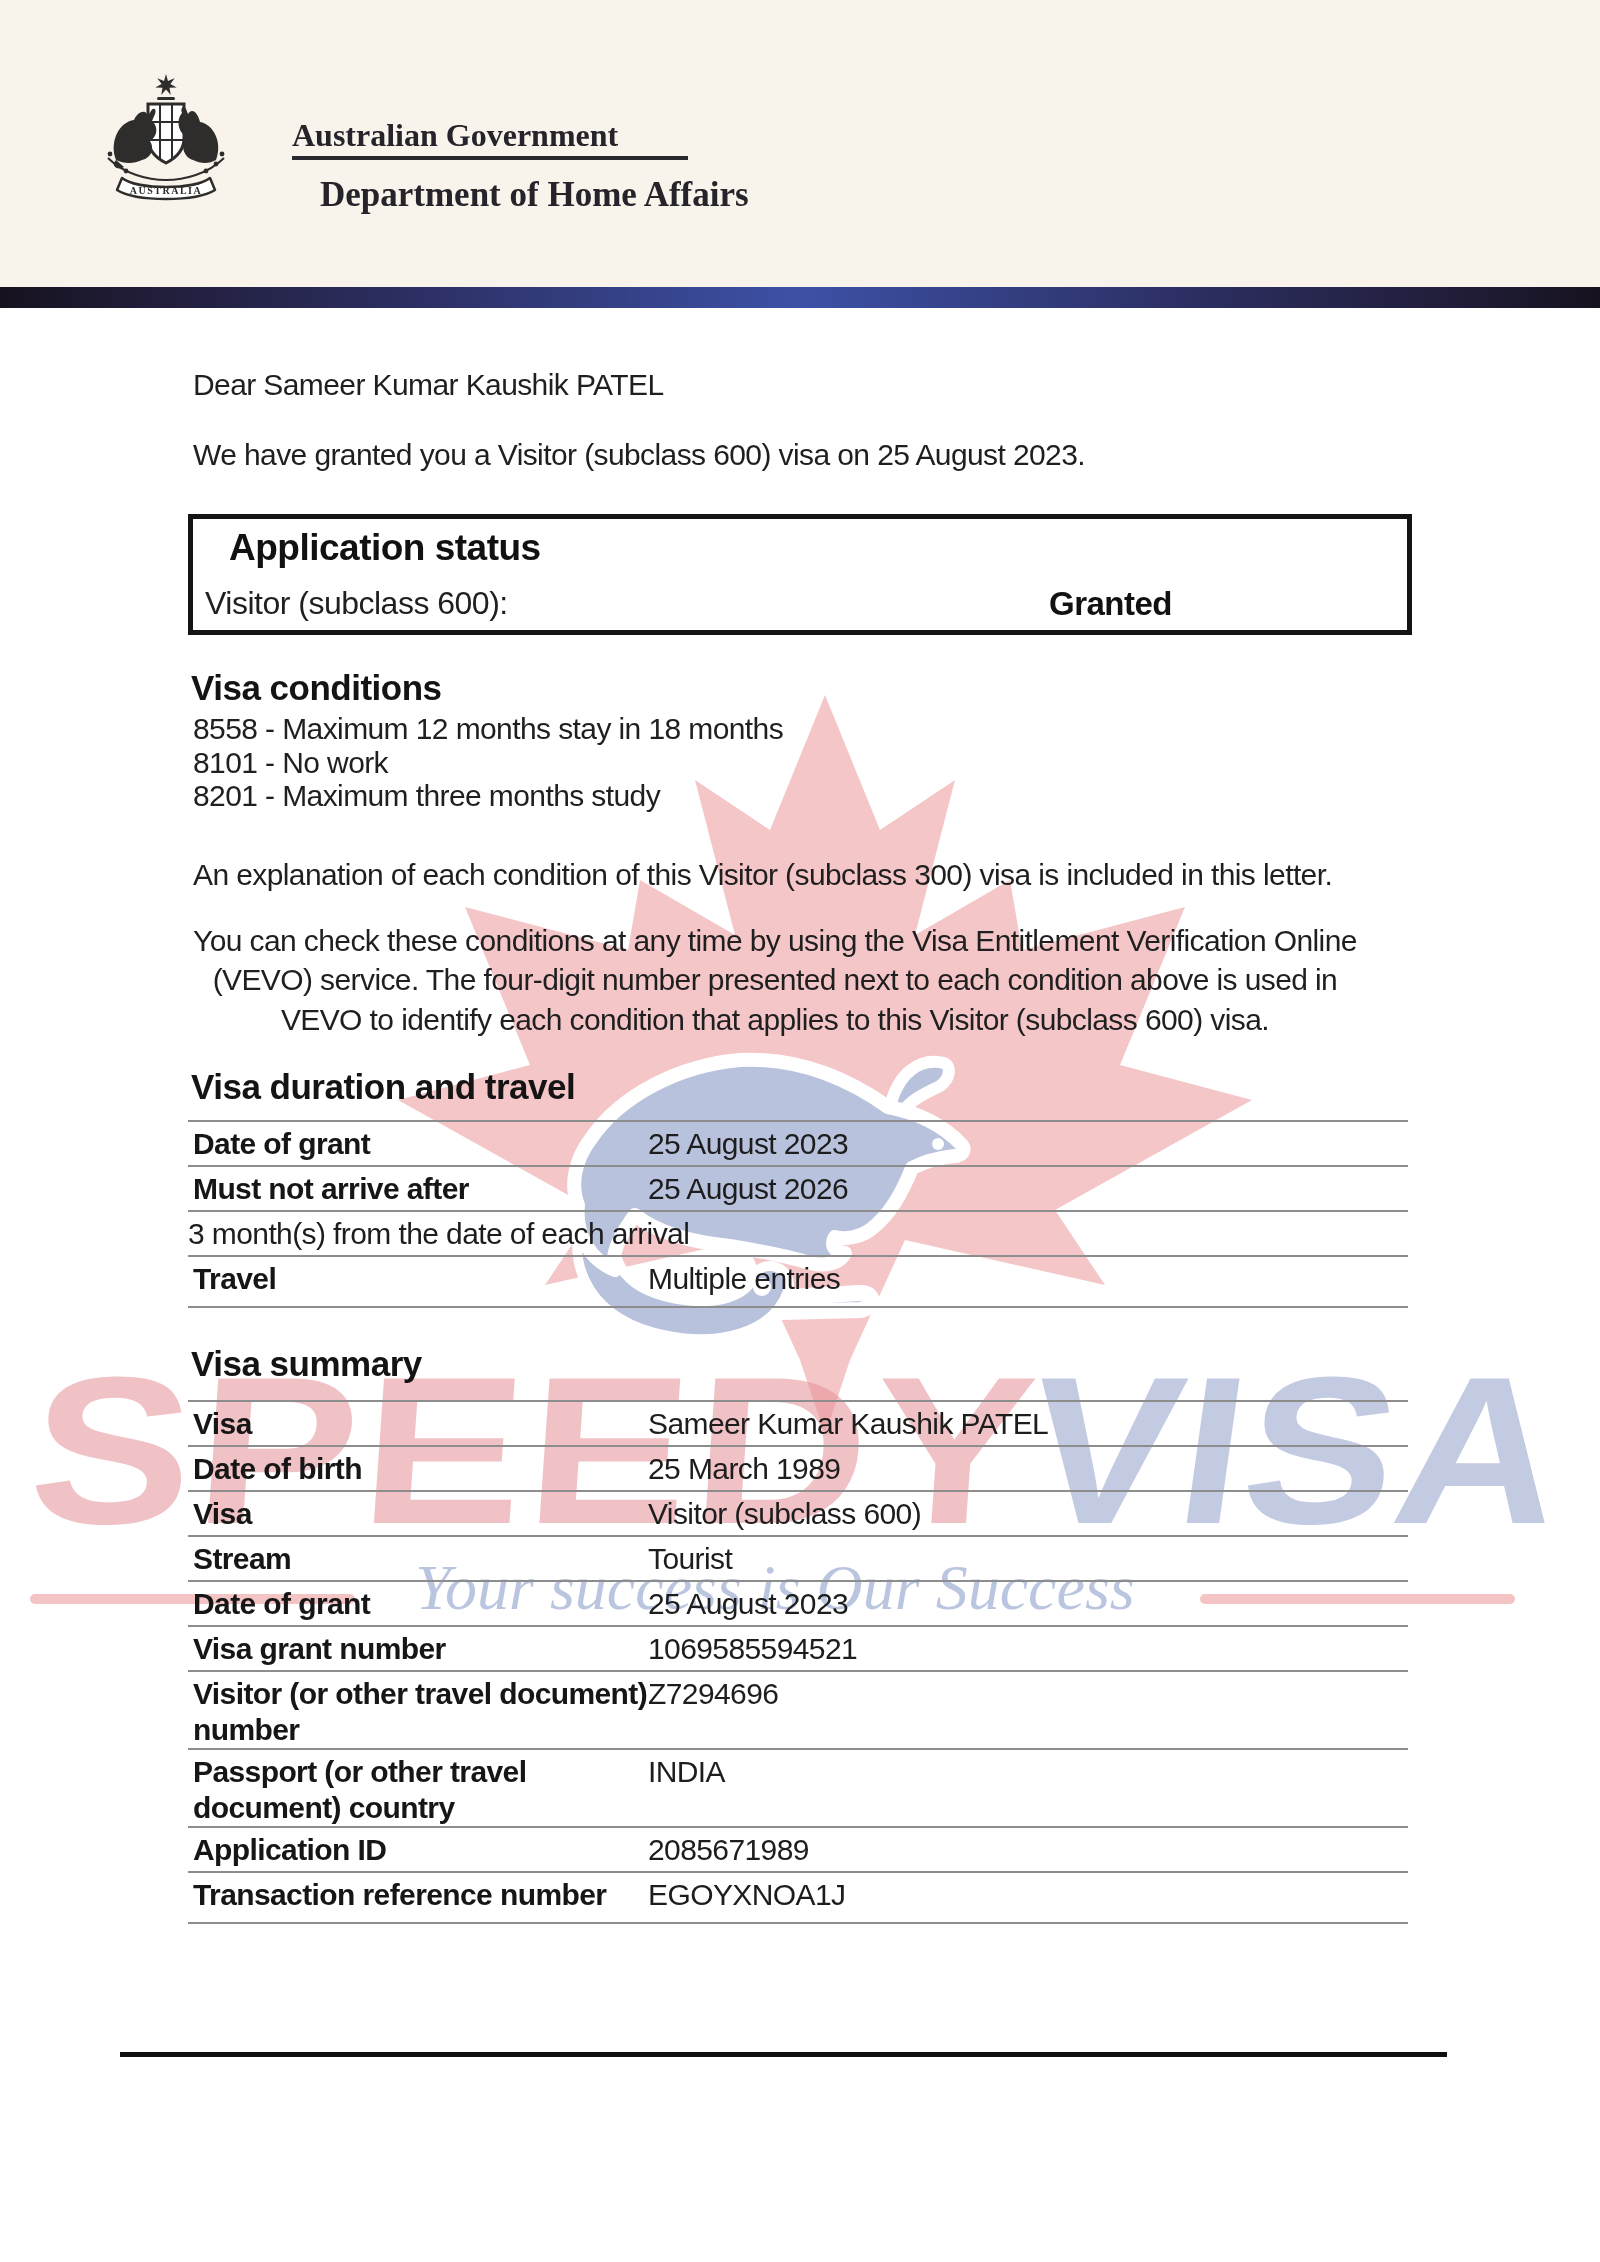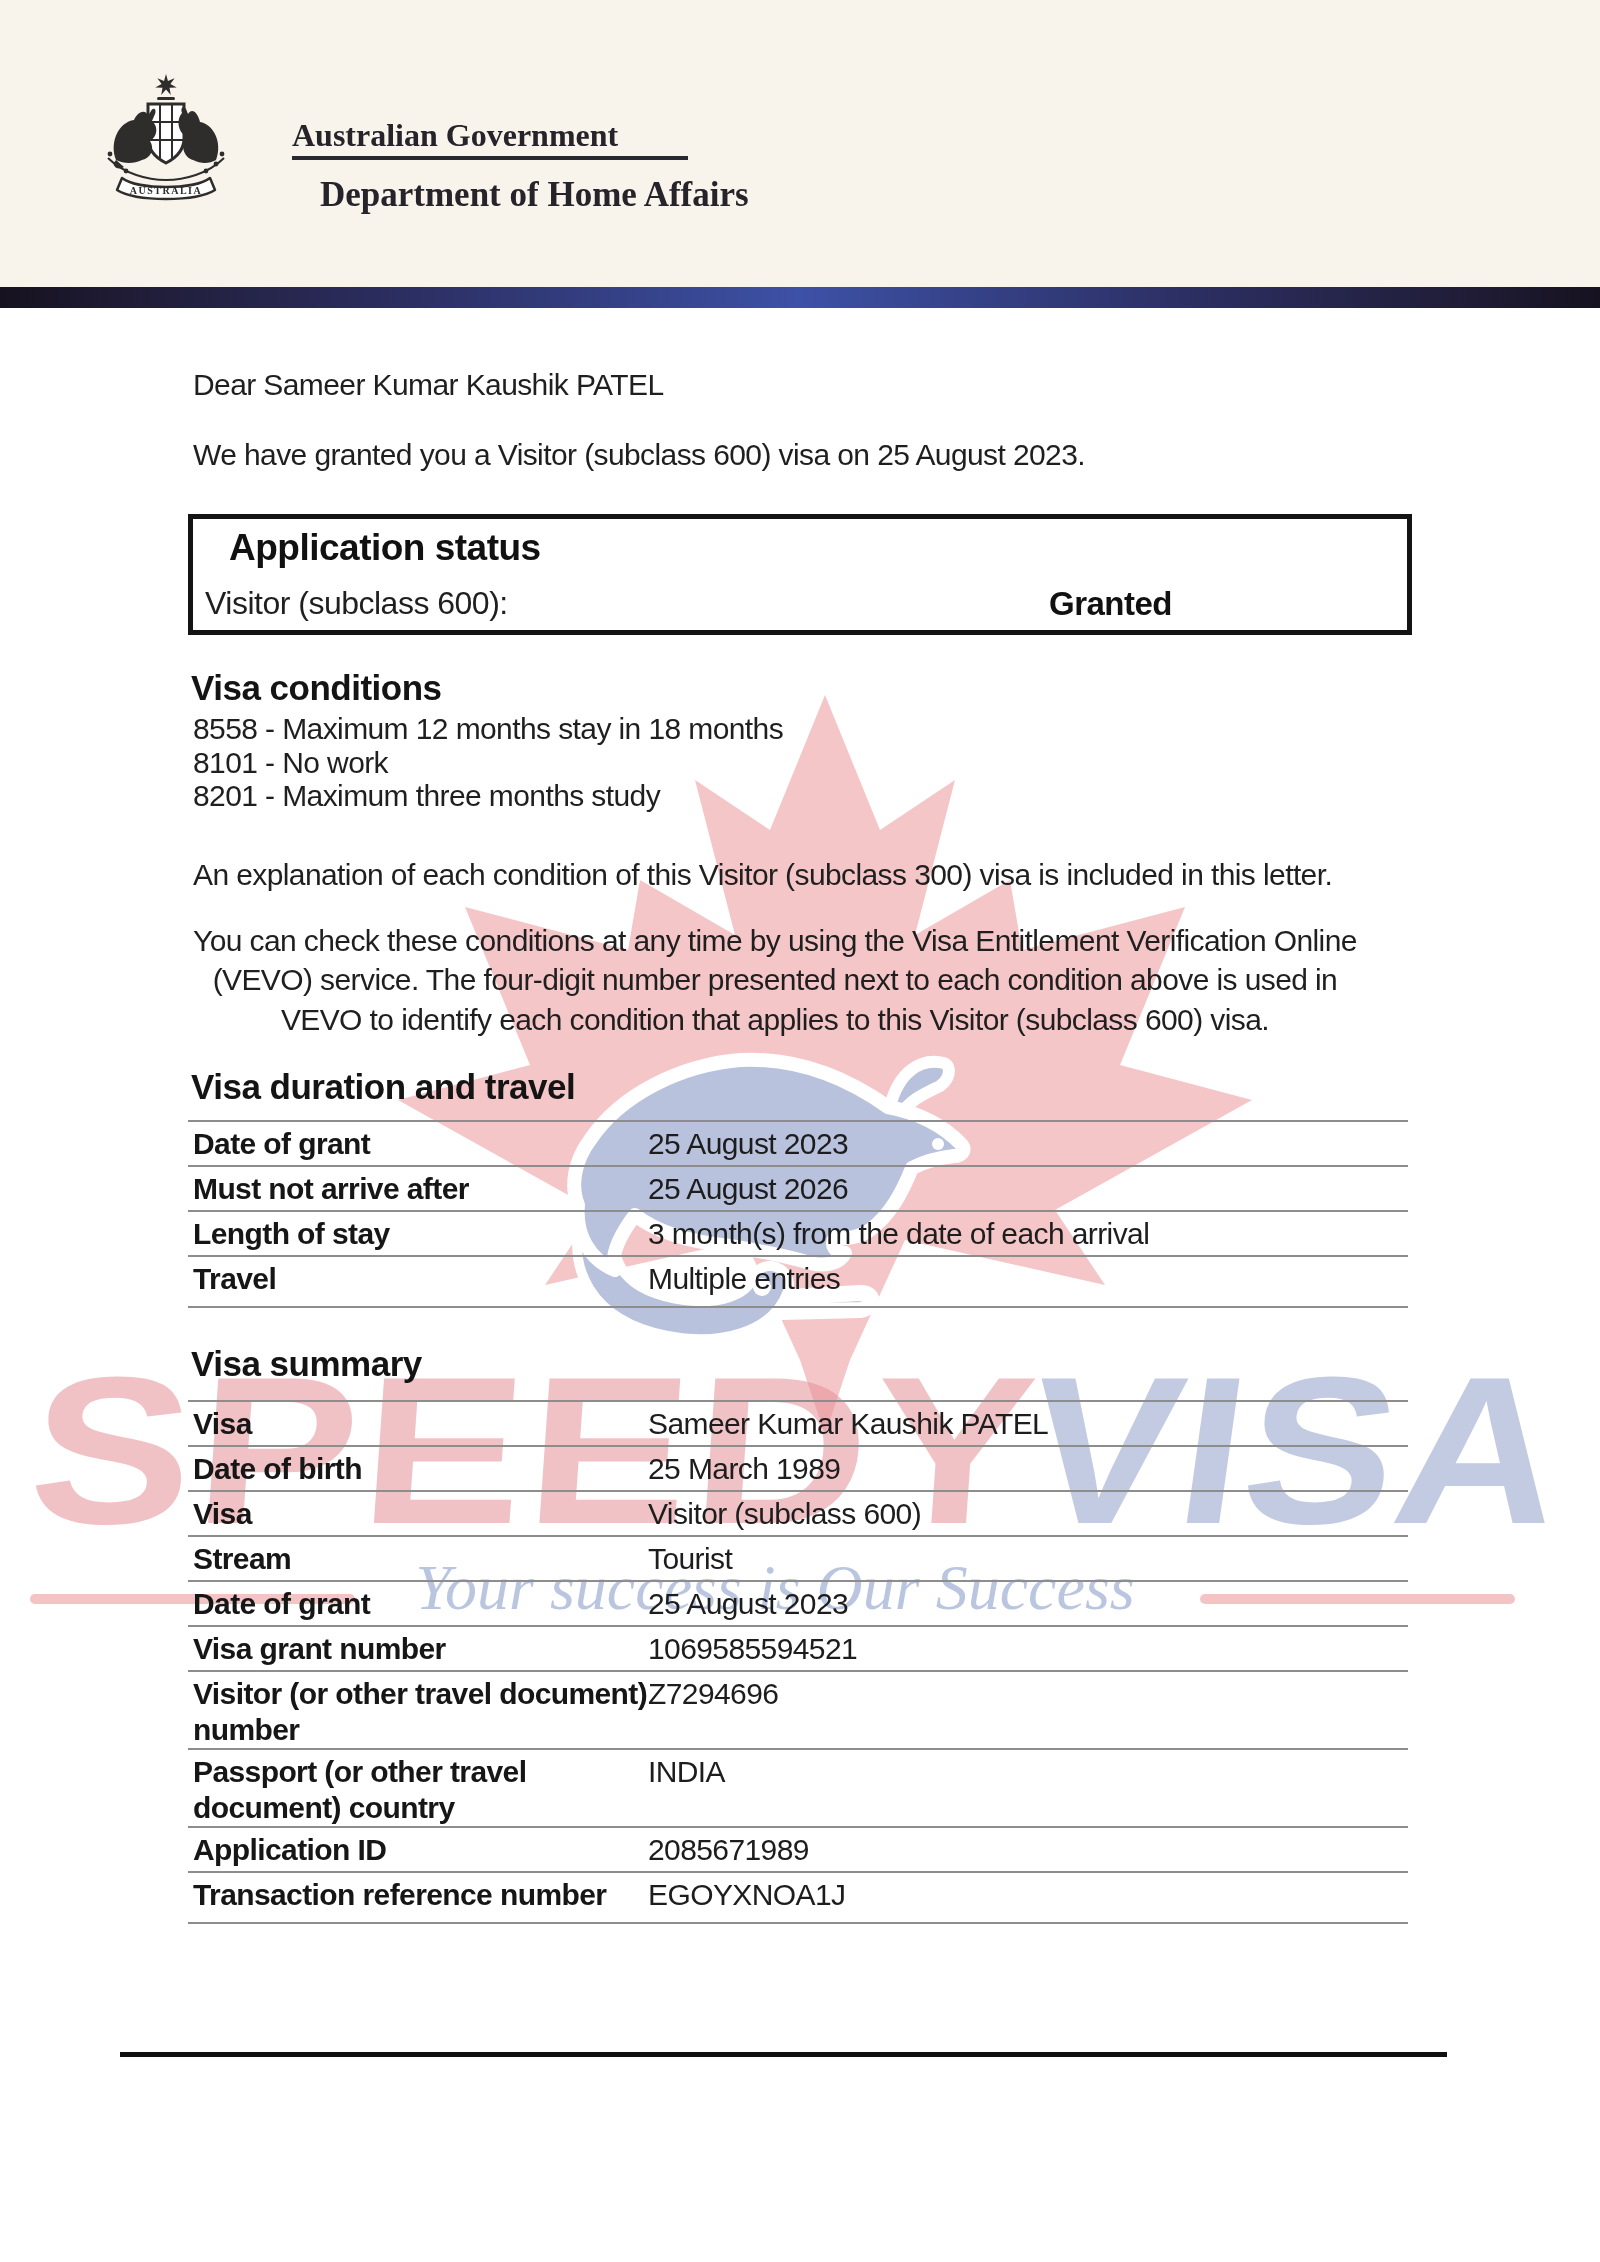--- a/index.html
+++ b/index.html
@@ -180,21 +180,20 @@
           <div class="tlabel">Date of grant</div>
           <div class="tvalue">25 August 2023</div>
         </div>
 
         <div class="trow">
           <div class="tlabel">Must not arrive after</div>
           <div class="tvalue">25 August 2026</div>
         </div>
 
         <div class="trow">
-          <div class="tlabel">Length of stay</div>
           <div class="tvalue">3 month(s) from the date of each arrival</div>
         </div>
 
         <div class="trow">
           <div class="tlabel">Travel</div>
           <div class="tvalue">Multiple entries</div>
         </div>
       </div>
 
     <div class="abs section-title t2-title">Visa summary</div>

